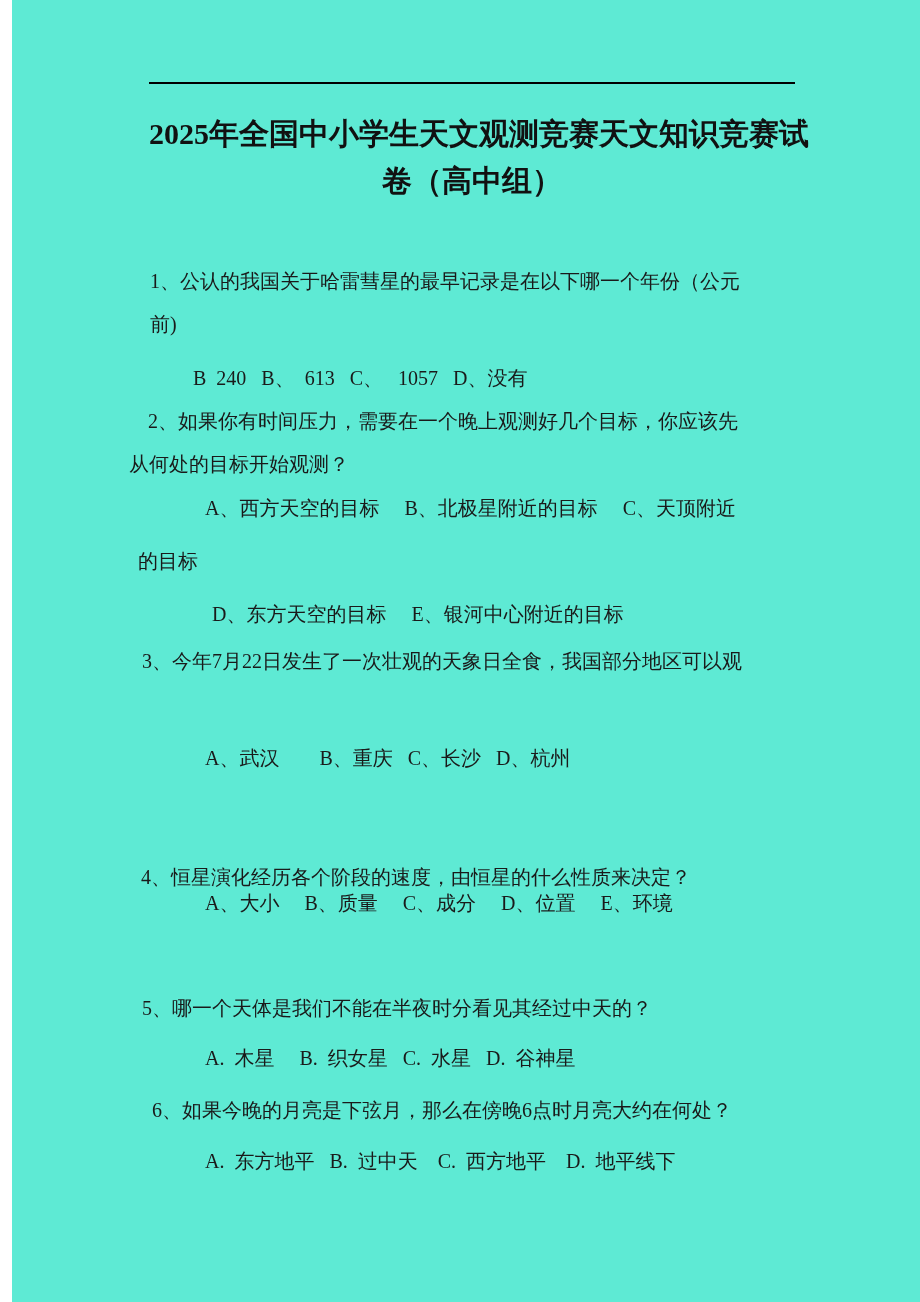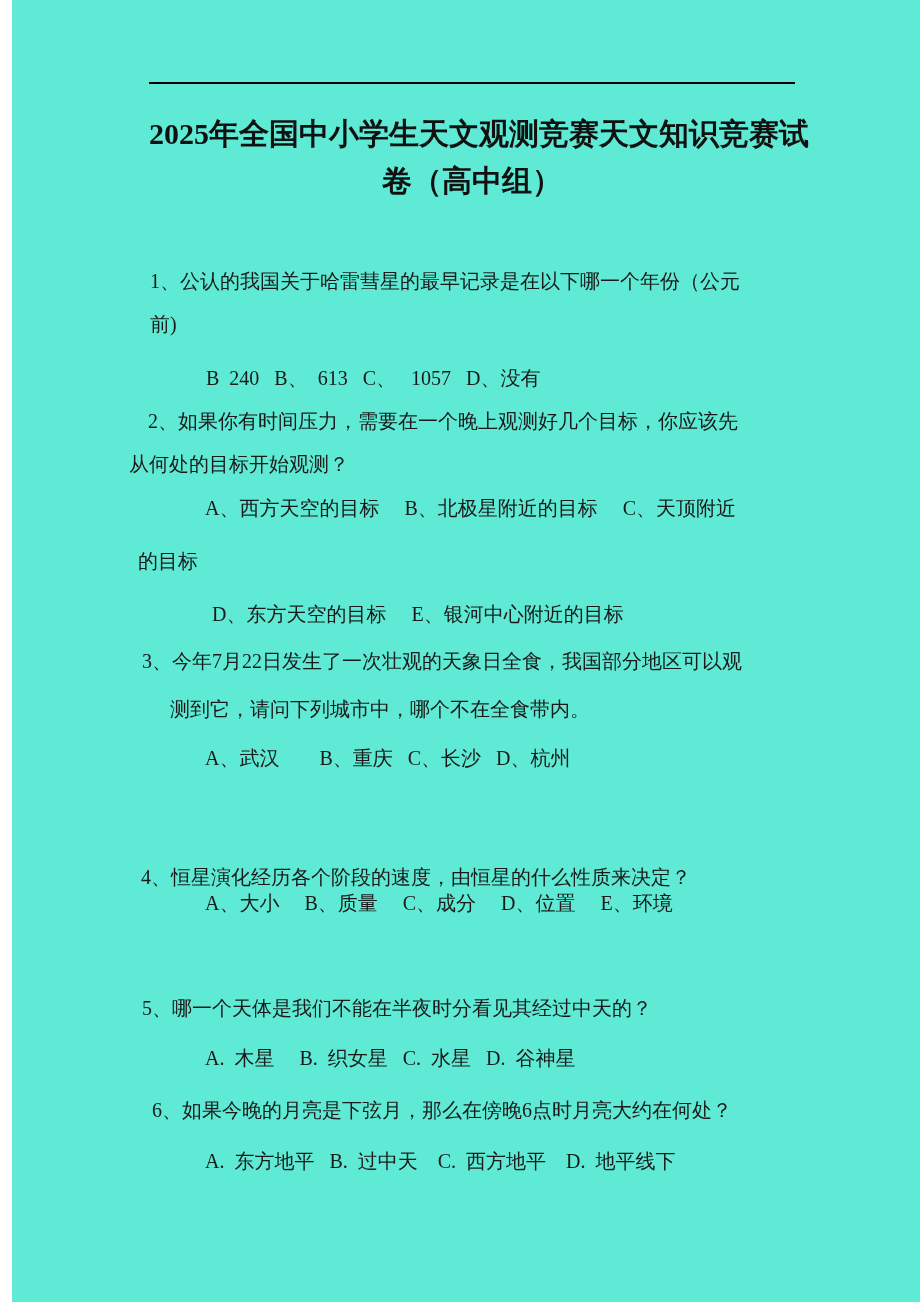--- a/index.html
+++ b/index.html
@@ -49,30 +49,29 @@
 
 <div class="page">
 
   <div class="rule"></div>
 
   <div class="title-line" style="top:119px">2025年全国中小学生天文观测竞赛天文知识竞赛试</div>
   <div class="title-line" style="top:166px">卷（高中组）</div>
 
   <div class="line" style="top:271px;left:138px">1、公认的我国关于哈雷彗星的最早记录是在以下哪一个年份（公元</div>
   <div class="line" style="top:314px;left:138px">前)</div>
-  <div class="line" style="top:368px;left:194px">B  240   B、  613   C、   1057   D、没有</div>
+  <div class="line" style="top:368px;left:181px">B  240   B、  613   C、   1057   D、没有</div>
 
   <div class="line" style="top:411px;left:136px">2、如果你有时间压力，需要在一个晚上观测好几个目标，你应该先</div>
   <div class="line" style="top:454px;left:117px">从何处的目标开始观测？</div>
   <div class="line" style="top:498px;left:193px">A、西方天空的目标     B、北极星附近的目标     C、天顶附近</div>
   <div class="line" style="top:551px;left:126px">的目标</div>
   <div class="line" style="top:604px;left:200px">D、东方天空的目标     E、银河中心附近的目标</div>
 
   <div class="line" style="top:651px;left:130px">3、今年7月22日发生了一次壮观的天象日全食，我国部分地区可以观</div>
-  <div class="line" style="top:699px;left:158px">测到它，请问下列城市中，哪个不在全食带内。</div>
   <div class="line" style="top:748px;left:193px">A、武汉        B、重庆   C、长沙   D、杭州</div>
 
   <div class="line" style="top:867px;left:129px">4、恒星演化经历各个阶段的速度，由恒星的什么性质来决定？</div>
   <div class="line" style="top:893px;left:193px">A、大小     B、质量     C、成分     D、位置     E、环境</div>
 
   <div class="line" style="top:998px;left:130px">5、哪一个天体是我们不能在半夜时分看见其经过中天的？</div>
   <div class="line" style="top:1048px;left:193px">A.  木星     B.  织女星   C.  水星   D.  谷神星</div>
 
   <div class="line" style="top:1100px;left:140px">6、如果今晚的月亮是下弦月，那么在傍晚6点时月亮大约在何处？</div>
   <div class="line" style="top:1151px;left:193px">A.  东方地平   B.  过中天    C.  西方地平    D.  地平线下</div>

